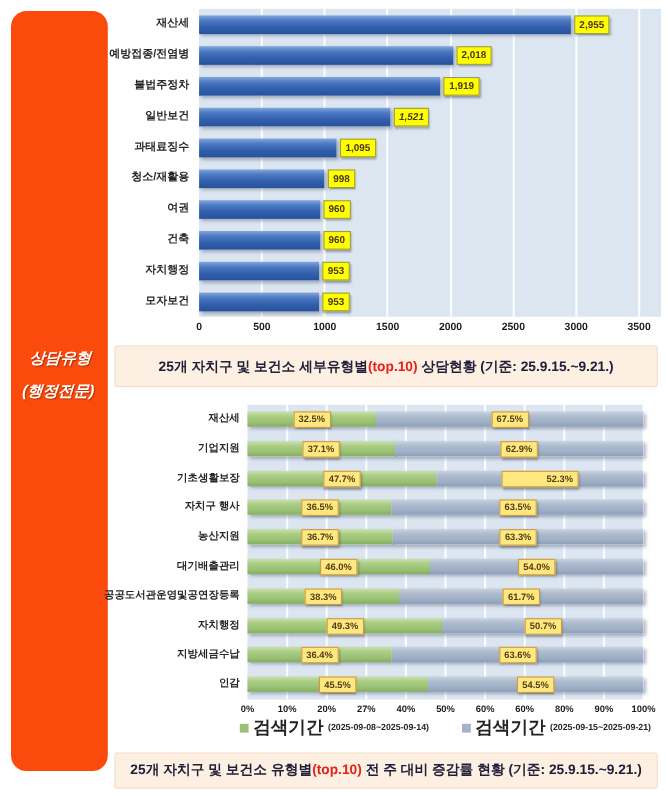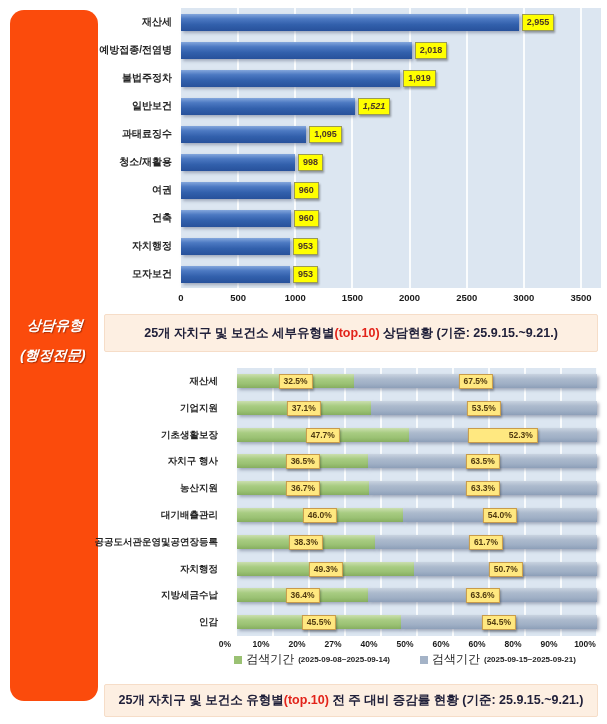--- a/index.html
+++ b/index.html
@@ -9,21 +9,21 @@
   
   .side-panel{position:absolute;left:10px;top:10px;width:88px;height:691px;
     background:#FB4B0C;border-radius:14px;}
   .side-label{position:absolute;left:0;top:300px;width:100%;text-align:center;
     color:#fff;font-weight:bold;font-style:italic;font-size:14px;line-height:30px;
     transform:skewX(-4deg);text-shadow:1px 1px 1px rgba(120,30,0,.6);}
 
   
   .plot{position:absolute;background:#DCE6F1;}
   #plot1{left:181px;top:8px;width:420px;height:280px;}
-  #plot2{left:225px;top:368px;width:360px;height:268px;margin-left:12px;}
+  #plot2{left:225px;top:368px;width:360px;height:268px;}
   .gridline{position:absolute;top:0;bottom:0;width:2px;background:rgba(255,255,255,.85);}
 
   .hbar{position:absolute;box-shadow:2px 2px 3px rgba(100,110,135,.5);}
   .bar-blue{background:linear-gradient(180deg,#83A6DC 0%,#4C79C2 28%,#3260AC 62%,#27519B 100%);}
   .bar-green{background:linear-gradient(180deg,#CBDFAF 0%,#A8CC82 35%,#9AC173 70%,#86AE60 100%);}
   .bar-gray{background:linear-gradient(180deg,#C9D3E0 0%,#ACBACD 35%,#9FAFC5 70%,#8D9FB8 100%);}
 
   .val-label1{position:absolute;background:#FFFF00;border:1px solid #9a9a55;
     color:#4A3526;font-size:9px;font-weight:bold;line-height:13px;padding:1px 4px;
     white-space:nowrap;box-shadow:1px 2px 2px rgba(0,0,0,.35);}
@@ -43,21 +43,21 @@
     color:#20203A;font-weight:bold;font-size:12.5px;}
   #caption1{top:314px;height:36px;line-height:36px;}
   #caption2{top:684px;height:31px;line-height:31px;}
   .hl-red{color:#E2231A;}
 
   
   #legend{position:absolute;left:225px;top:651px;width:360px;display:flex;
     justify-content:center;gap:30px;align-items:center;}
   .legend-item{display:flex;align-items:center;gap:4px;white-space:nowrap;}
   .swatch{width:8px;height:8px;display:inline-block;}
-  .legend-main{font-size:12px;font-weight:normal;color:#222;}
+  .legend-main{font-size:16px;font-weight:bold;color:#222;}
   .legend-paren{font-size:8px;font-weight:bold;color:#222;}
 </style>
 </head>
 <body>
 
 <div id="canvas">
 
   <div class="side-panel">
     <div class="side-label">
       <div>상담유형</div>
@@ -132,21 +132,21 @@
       <div class="gridline" style="left: 287px;"></div>
       <div class="gridline" style="left: 323px;"></div>
       <div class="gridline" style="left: 359px;"></div>
       <div class="hbar bar-green" style="left: 0px; top: 6px; width: 117px; height: 14px;"></div>
       <div class="hbar bar-gray" style="left: 117px; top: 6px; width: 243px; height: 14px;"></div>
       <div class="val-label2" style="left: 58.5px; top: 6px;">32.5%</div>
       <div class="val-label2" style="left: 238.5px; top: 6px;">67.5%</div>
       <div class="hbar bar-green" style="left: 0px; top: 32.8px; width: 133.56px; height: 14px;"></div>
       <div class="hbar bar-gray" style="left: 133.56px; top: 32.8px; width: 226.44px; height: 14px;"></div>
       <div class="val-label2" style="left: 66.78px; top: 32.8px;">37.1%</div>
-      <div class="val-label2" style="left: 246.78px; top: 32.8px;">53.5%</div>
+      <div class="val-label2" style="left: 246.78px; top: 32.8px;">62.9%</div>
       <div class="hbar bar-green" style="left: 0px; top: 59.6px; width: 171.72px; height: 14px;"></div>
       <div class="hbar bar-gray" style="left: 171.72px; top: 59.6px; width: 188.28px; height: 14px;"></div>
       <div class="val-label2" style="left: 85.86px; top: 59.6px;">47.7%</div>
       <div class="val-label2" style="left: 265.86px; top: 59.6px; padding-left: 40px;">52.3%</div>
       <div class="hbar bar-green" style="left: 0px; top: 86.4px; width: 131.4px; height: 14px;"></div>
       <div class="hbar bar-gray" style="left: 131.4px; top: 86.4px; width: 228.6px; height: 14px;"></div>
       <div class="val-label2" style="left: 65.7px; top: 86.4px;">36.5%</div>
       <div class="val-label2" style="left: 245.7px; top: 86.4px;">63.5%</div>
       <div class="hbar bar-green" style="left: 0px; top: 113.2px; width: 132.12px; height: 14px;"></div>
       <div class="hbar bar-gray" style="left: 132.12px; top: 113.2px; width: 227.88px; height: 14px;"></div>

